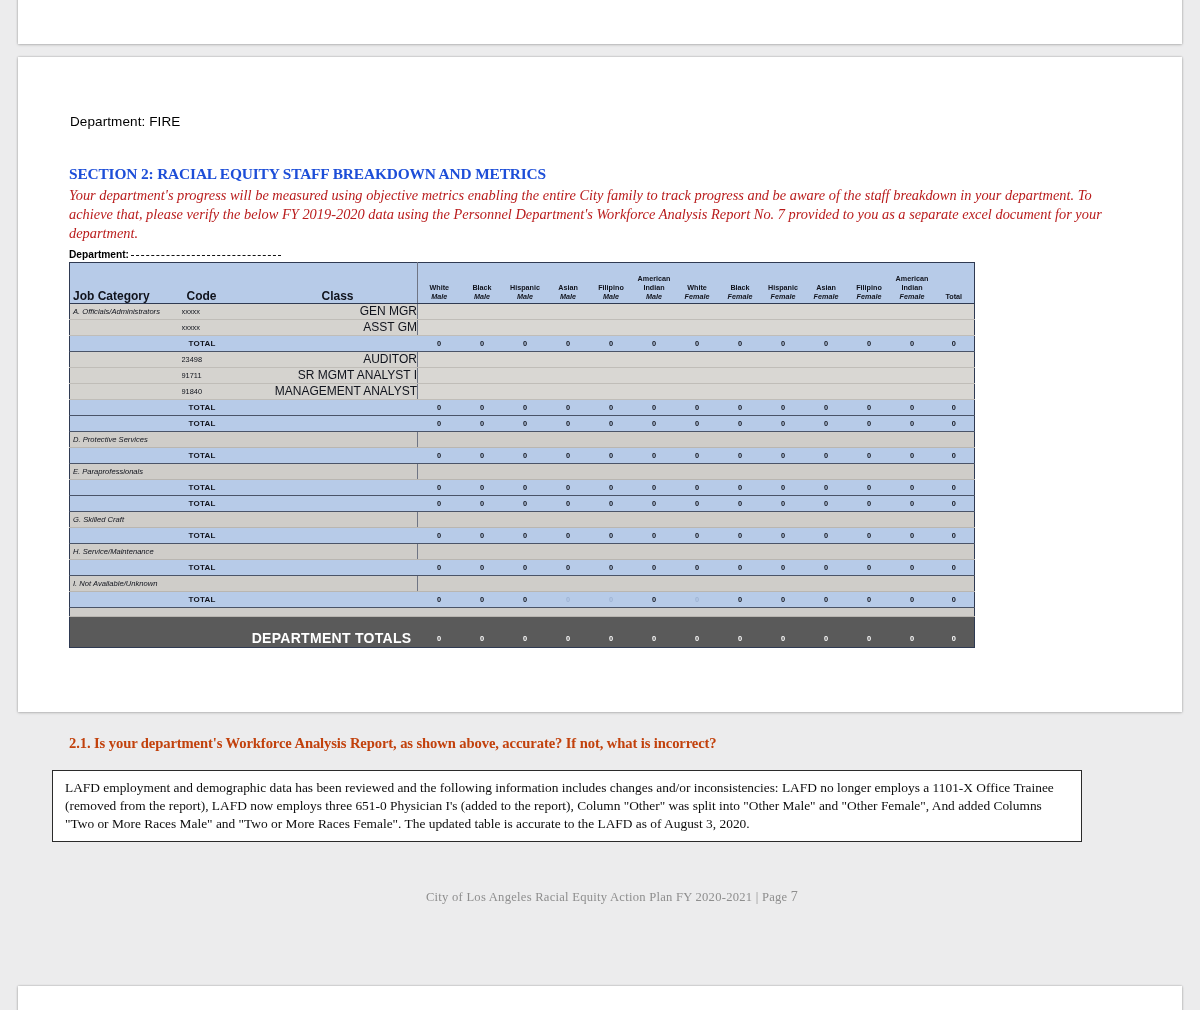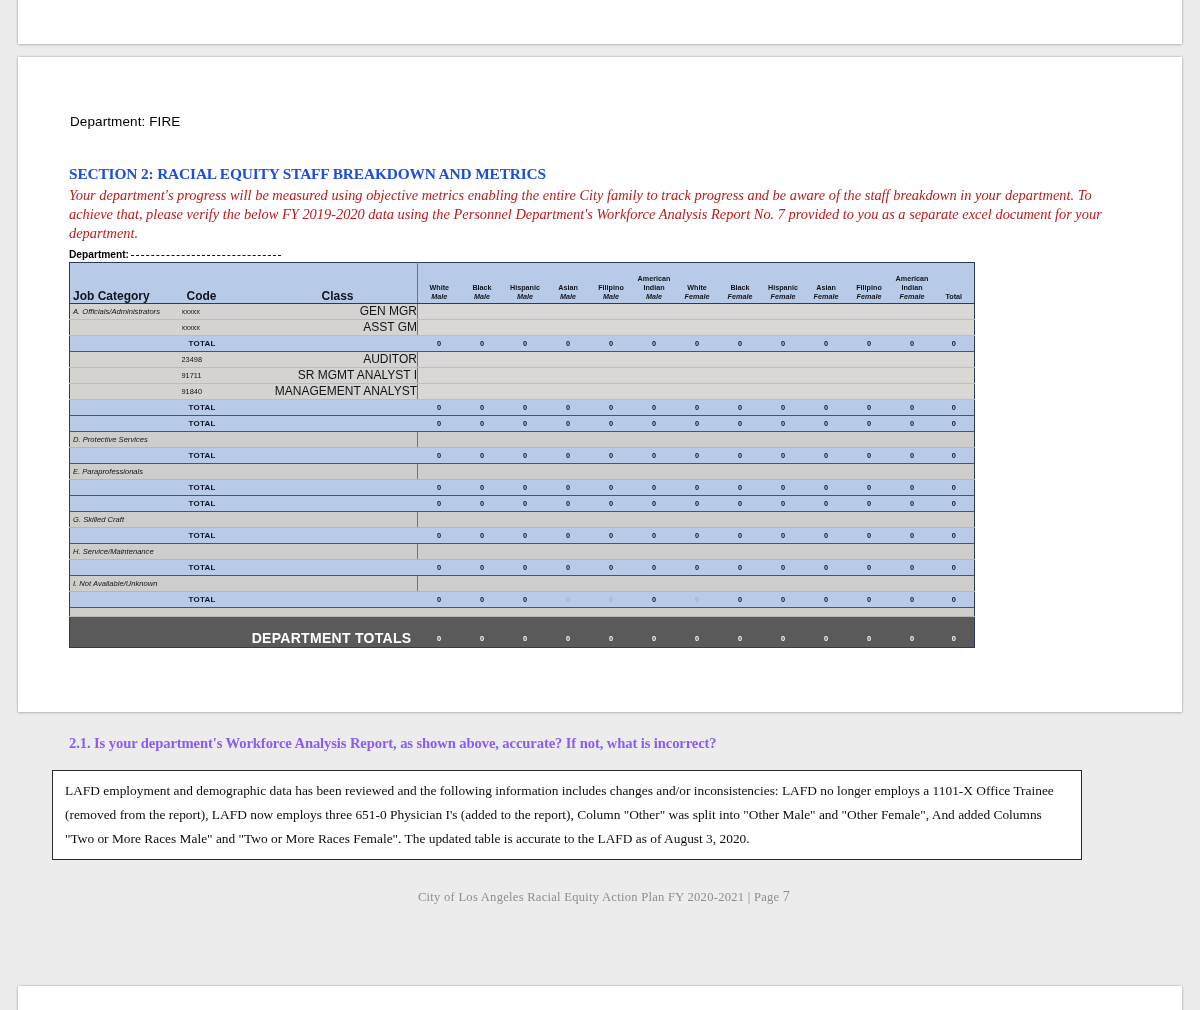--- a/index.html
+++ b/index.html
@@ -212,46 +212,46 @@
   tr.total td.cls, tr.grand td.cls, tr.spacer td.cls { border-right: none; }
 
   
   .q-title {
     position: absolute;
     left: 51px;
     top: 678px;
     font-family: "Liberation Serif", serif;
     font-weight: bold;
     font-size: 14.6px;
-    color: #8b5cf6;
+    color: #c2410c;
     letter-spacing: -0.1px;
   }
   .answer-box {
     position: absolute;
     left: 34px;
     top: 713px;
     width: 1030px;
     min-height: 62px;
     border: 1.2px solid #2b2b2b;
     background: #ffffff;
     padding: 8px 10px 8px 12px;
     box-sizing: border-box;
   }
   .answer-text {
     font-family: "Liberation Serif", serif;
     font-size: 13.4px;
-    line-height: 24px;
+    line-height: 18px;
     color: #0d0d0d;
     text-align: left;
   }
 
   
   .footer {
     position: absolute;
-    left: 4px;
+    left: 12px;
     top: 832px;
     width: 100%;
     text-align: center;
     font-family: "Liberation Serif", serif;
     font-size: 12.6px;
     color: #8e8e8e;
     letter-spacing: 0.25px;
   }
   .footer .pagenum {
     font-size: 14px;

